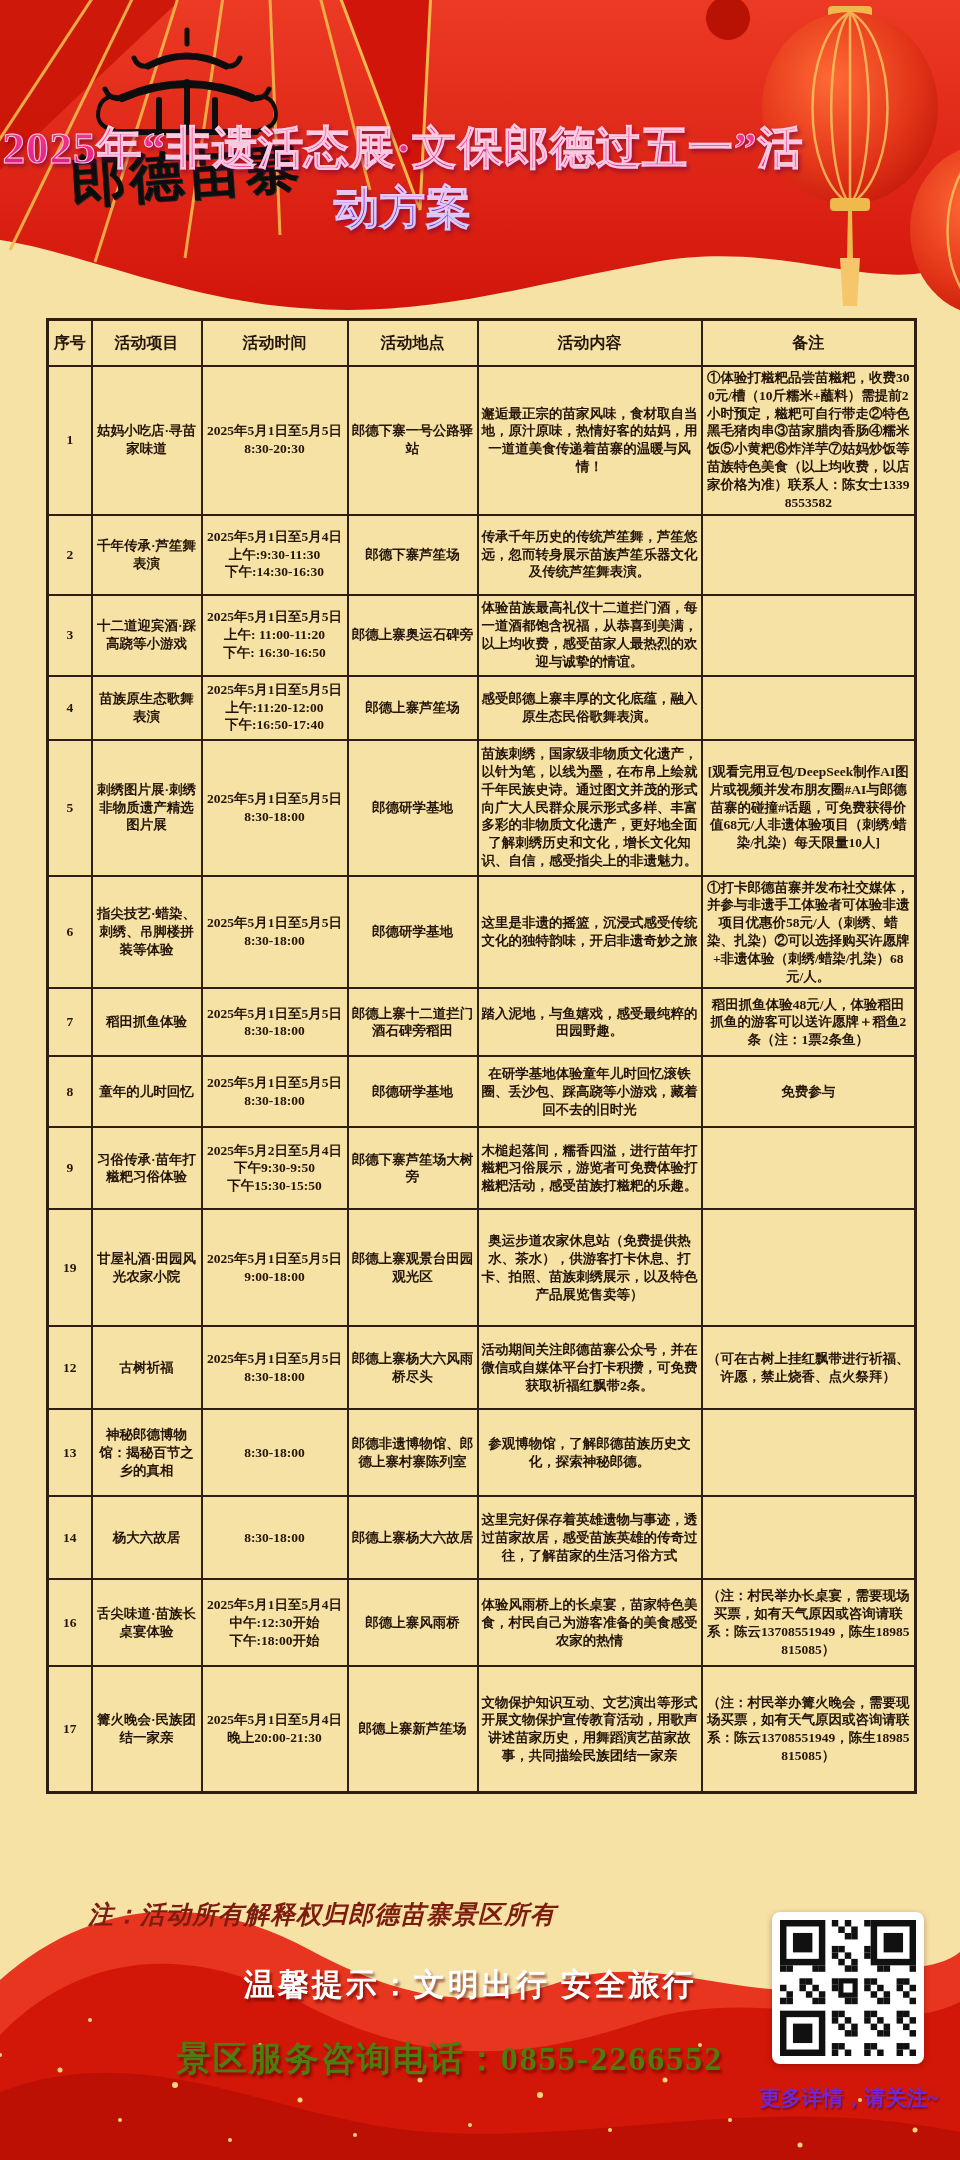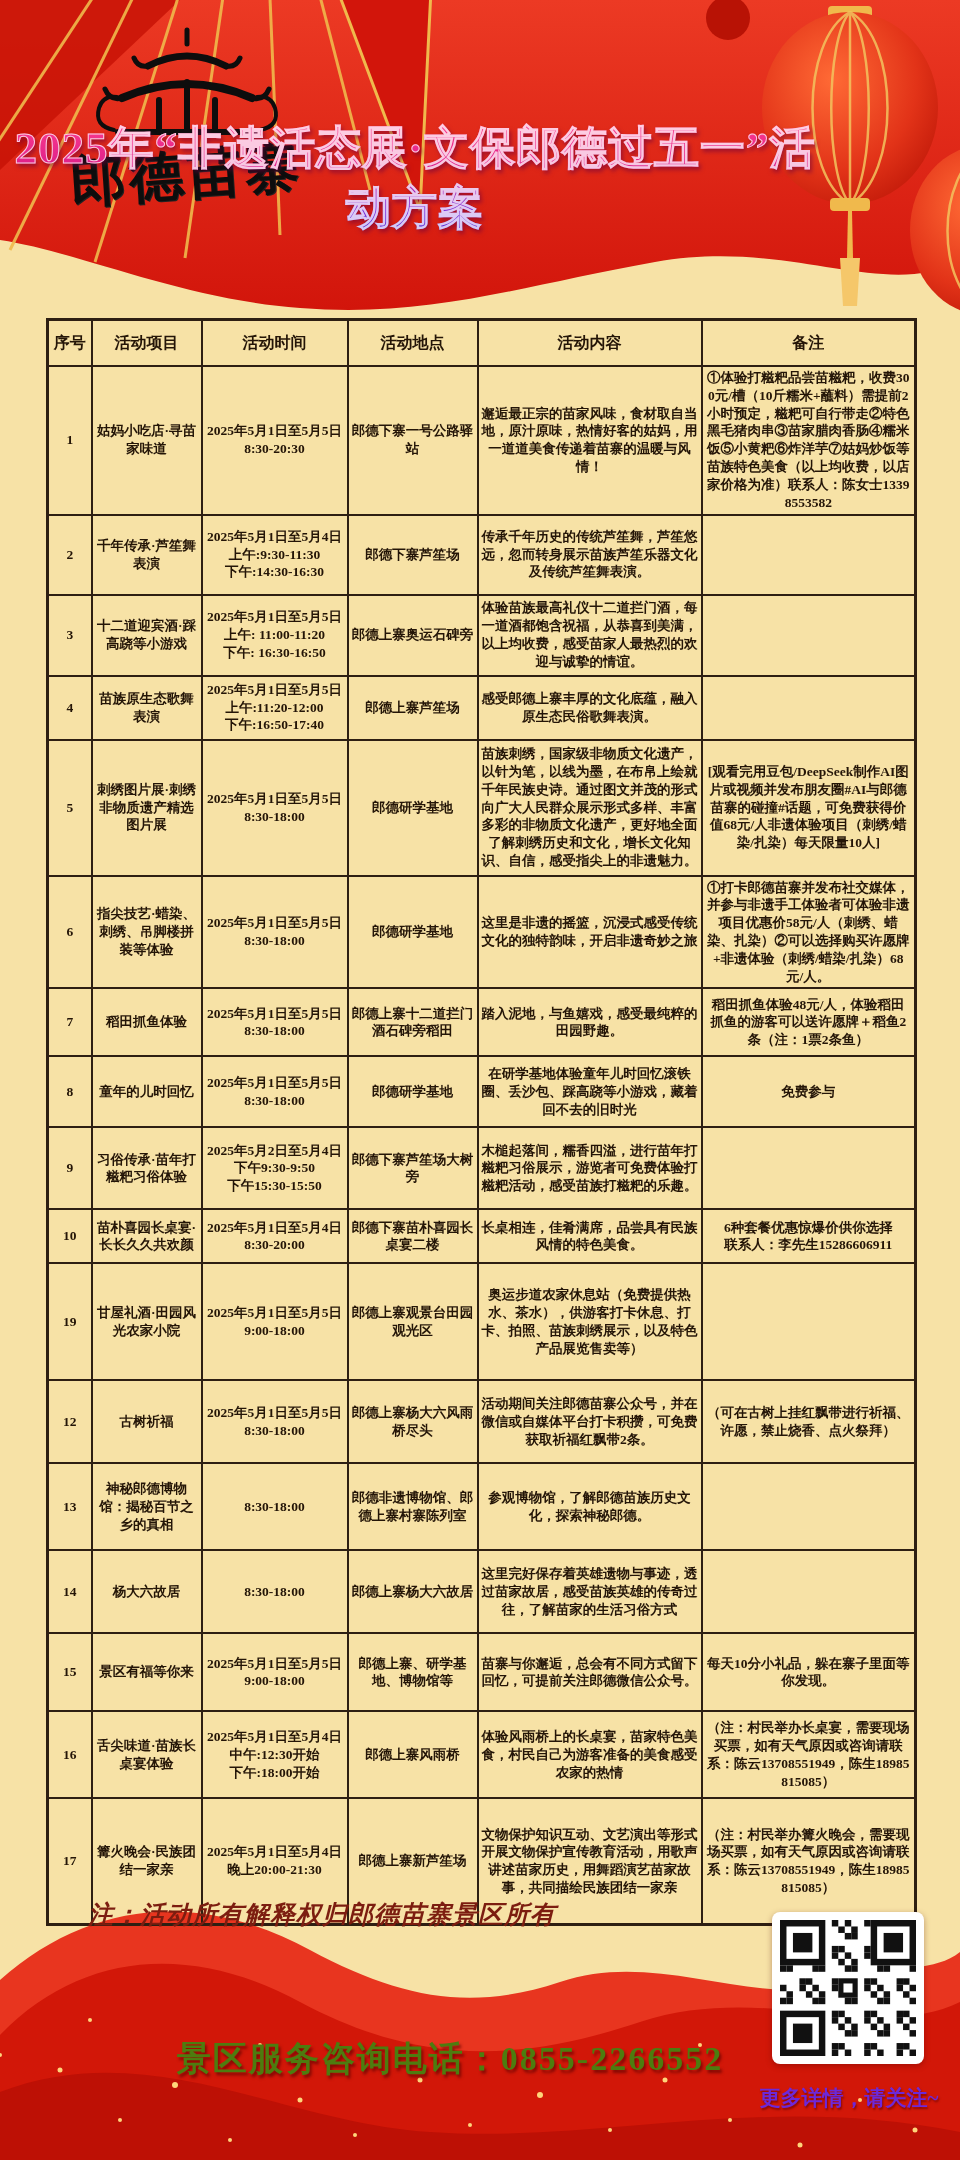--- a/index.html
+++ b/index.html
@@ -19,21 +19,20 @@
     text-shadow:1px 1px 0 #222;
   }
   
   .title{
     position:absolute;top:118px;left:0;width:806px;text-align:center;z-index:6;
     font-size:45px;font-weight:bold;letter-spacing:1px;
     background:linear-gradient(180deg,#ff3f8d 0%,#e0218a 38%,#7a2fd8 78%,#4226cf 100%);
     -webkit-background-clip:text;background-clip:text;color:transparent;
     -webkit-text-stroke:1px rgba(255,255,255,.75);
     filter:drop-shadow(2px 3px 2px rgba(110,0,60,.55));
-    margin-left:12px;
   }
   
   .table-wrap{position:absolute;top:318px;left:46px;width:688px;z-index:4;}
   table.activities{
     border-collapse:collapse;table-layout:fixed;width:868px;
     border:3px solid #2e1f12;
   }
   table.activities th,table.activities td{
     border:2px solid #2e1f12;
     color:#241507;text-align:center;vertical-align:middle;
@@ -251,30 +250,20 @@
           <tr style="height: 82px;">
             <td>9</td>
             <td>习俗传承·苗年打糍粑习俗体验</td>
             <td>2025年5月2日至5月4日
 下午9:30-9:50
 下午15:30-15:50</td>
             <td>郎德下寨芦笙场大树旁</td>
             <td>木槌起落间，糯香四溢，进行苗年打糍粑习俗展示，游览者可免费体验打糍粑活动，感受苗族打糍粑的乐趣。</td>
             <td></td>
           </tr>
-          <tr style="height: 54px;">
-            <td>10</td>
-            <td>苗朴喜园长桌宴·长长久久共欢颜</td>
-            <td>2025年5月1日至5月4日
-8:30-20:00</td>
-            <td>郎德下寨苗朴喜园长桌宴二楼</td>
-            <td>长桌相连，佳肴满席，品尝具有民族风情的特色美食。</td>
-            <td>6种套餐优惠惊爆价供你选择
-联系人：李先生15286606911</td>
-          </tr>
           <tr style="height: 117px;">
             <td>19</td>
             <td>甘屋礼酒·田园风光农家小院</td>
             <td>2025年5月1日至5月5日
 9:00-18:00</td>
             <td>郎德上寨观景台田园观光区</td>
             <td>奥运步道农家休息站（免费提供热水、茶水），供游客打卡休息、打卡、拍照、苗族刺绣展示，以及特色产品展览售卖等）</td>
             <td></td>
           </tr>
           <tr style="height: 83px;">
@@ -294,29 +283,20 @@
             <td>参观博物馆，了解郎德苗族历史文化，探索神秘郎德。</td>
             <td></td>
           </tr>
           <tr style="height: 83px;">
             <td>14</td>
             <td>杨大六故居</td>
             <td>8:30-18:00</td>
             <td>郎德上寨杨大六故居</td>
             <td>这里完好保存着英雄遗物与事迹，透过苗家故居，感受苗族英雄的传奇过往，了解苗家的生活习俗方式</td>
             <td></td>
-          </tr>
-          <tr style="height: 78px;">
-            <td>15</td>
-            <td>景区有福等你来</td>
-            <td>2025年5月1日至5月5日
-9:00-18:00</td>
-            <td>郎德上寨、研学基地、博物馆等</td>
-            <td>苗寨与你邂逅，总会有不同方式留下回忆，可提前关注郎德微信公众号。</td>
-            <td>每天10分小礼品，躲在寨子里面等你发现。</td>
           </tr>
           <tr style="height: 87px;">
             <td>16</td>
             <td>舌尖味道·苗族长桌宴体验</td>
             <td>2025年5月1日至5月4日
 中午:12:30开始
 下午:18:00开始</td>
             <td>郎德上寨风雨桥</td>
             <td>体验风雨桥上的长桌宴，苗家特色美食，村民自己为游客准备的美食感受农家的热情</td>
             <td>（注：村民举办长桌宴，需要现场买票，如有天气原因或咨询请联系：陈云13708551949，陈生18985815085）</td>
@@ -358,20 +338,21 @@
         <circle cx="90" cy="190" r="2"></circle>
           <circle cx="260" cy="215" r="2"></circle>
           <circle cx="505" cy="225" r="2"></circle>
         <circle cx="700" cy="215" r="2"></circle>
           <circle cx="880, " cy="225" r="2"></circle>
       </g>
     </svg>
   </div>
 
   <div class="disclaimer">注：活动所有解释权归郎德苗寨景区所有</div>
+  <div class="tip-line">温馨提示：文明出行  安全旅行</div>
   <div class="phone-line">景区服务咨询电话：0855-2266552</div>
 
   <div class="qr-box">
     <svg id="qr-svg" viewBox="0 0 21 21">
         <g fill="#111">
           <rect x="8" y="0" width="1" height="1"></rect>
           <rect x="10" y="0" width="1" height="1"></rect>
           <rect x="13" y="0" width="1" height="1"></rect>
           <rect x="9" y="1" width="1" height="1"></rect>
           <rect x="11" y="1" width="1" height="1"></rect>

